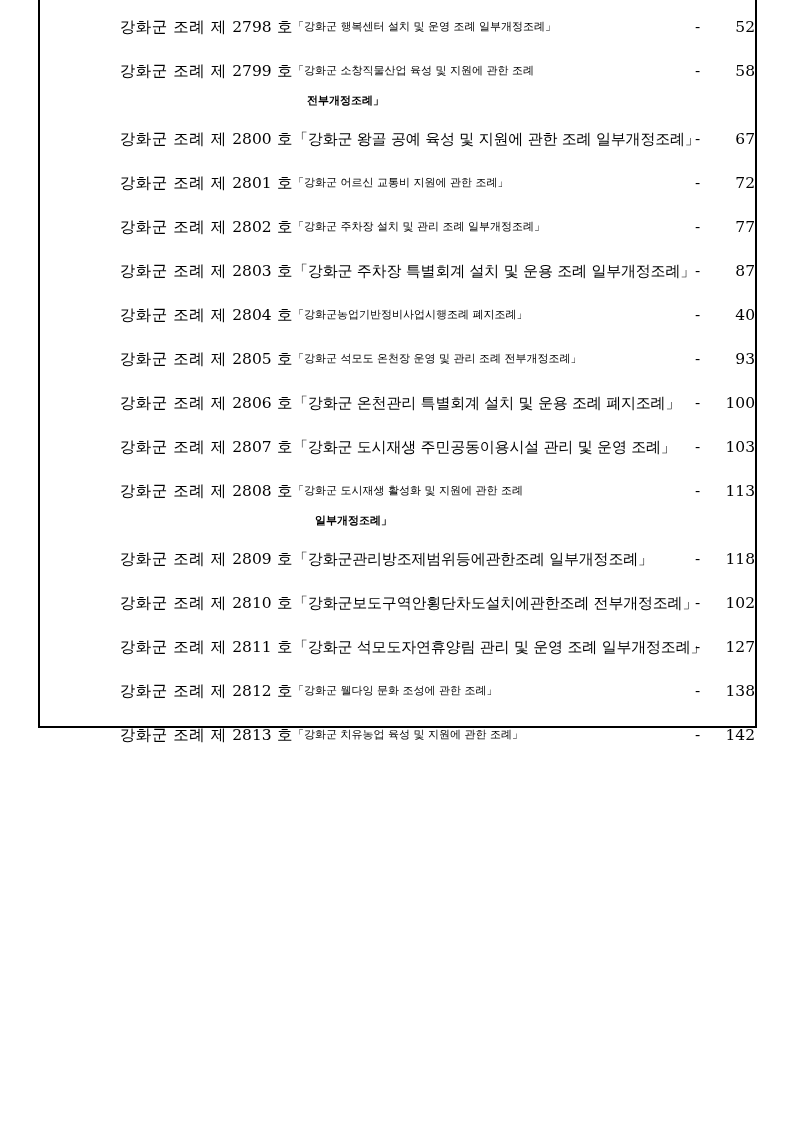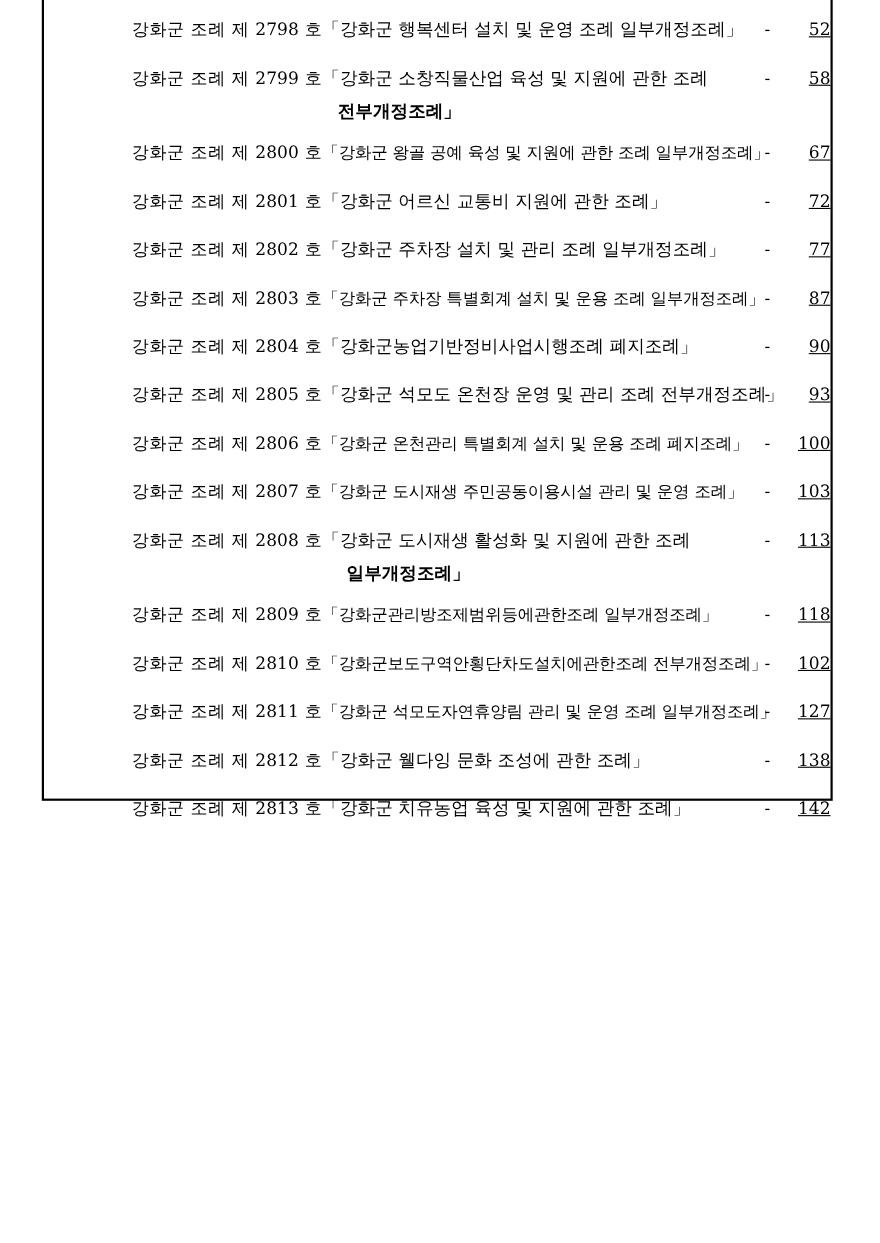--- a/index.html
+++ b/index.html
@@ -72,21 +72,21 @@
     letter-spacing: 0.5px;
   }
   .ord-cell .ord-word { }
   .ord-cell .ord-num {
     font-family: "DejaVu Serif", "Liberation Serif", serif;
     letter-spacing: 0;
   }
 
   
   .title-cell {
-    font-size: 16px;
+    font-size: 11px;
     line-height: 30px;
     white-space: nowrap;
   }
   .title-cell .title-line-1 { display: block; }
   .title-cell .title-line-2 {
     display: block;
     padding-left: 14px;
     font-weight: bold;
   }
   .title-cell .title-line-2.indent-wide { padding-left: 22px; }
@@ -104,21 +104,20 @@
     line-height: 30px;
   }
 
   
   .page-cell {
     text-align: right;
     padding-right: 12px;
     font-size: 15.5px;
     line-height: 30px;
     font-family: "DejaVu Serif", "Liberation Serif", serif;
-    text-decoration: underline;
   }
 
   tr.toc-row > td { padding-bottom: 14px; }
   tr.toc-row.wrapped > td { padding-bottom: 8px; }
 </style>
 </head>
 <body>
 
 <div class="page">
 
@@ -181,21 +180,21 @@
               </td>
               <td class="dash-cell">-</td>
               <td class="page-cell">87</td>
             </tr>
             <tr class="toc-row">
               <td class="ord-cell"><span class="ord-word">강화군 조례 제</span> <span class="ord-num">2804</span> <span class="ord-word">호</span></td>
               <td class="title-cell">
                 <span class="title-line-1">「강화군농업기반정비사업시행조례 폐지조례」</span>
               </td>
               <td class="dash-cell">-</td>
-              <td class="page-cell">90</td>
+              <td class="page-cell">40</td>
             </tr>
             <tr class="toc-row">
               <td class="ord-cell"><span class="ord-word">강화군 조례 제</span> <span class="ord-num">2805</span> <span class="ord-word">호</span></td>
               <td class="title-cell">
                 <span class="title-line-1">「강화군 석모도 온천장 운영 및 관리 조례 전부개정조례」</span>
               </td>
               <td class="dash-cell">-</td>
               <td class="page-cell">93</td>
             </tr>
             <tr class="toc-row">

